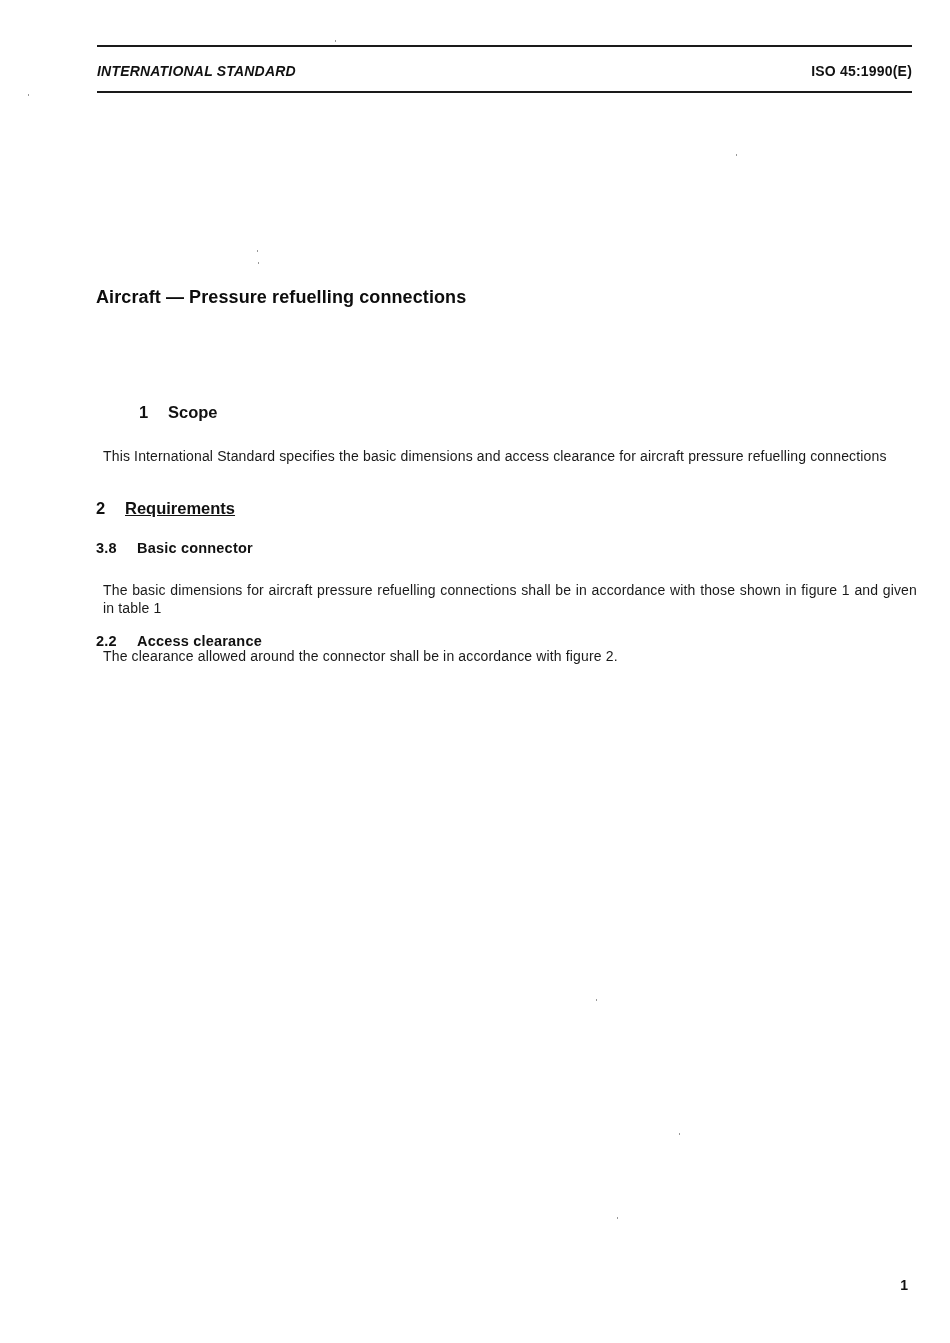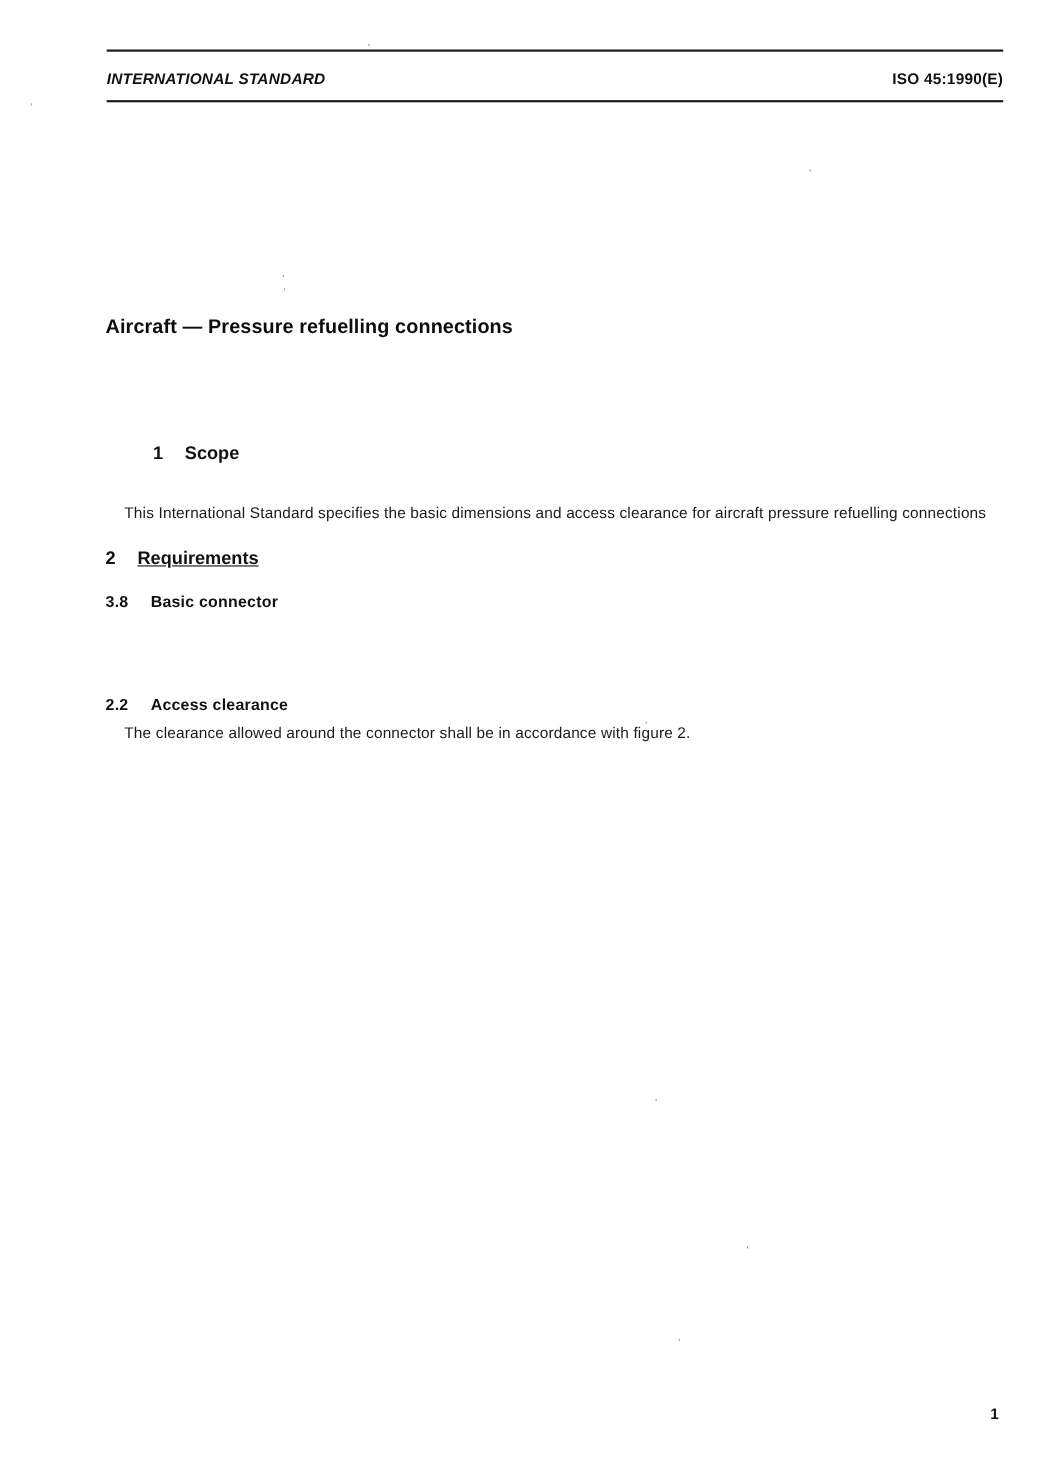--- a/index.html
+++ b/index.html
@@ -77,21 +77,21 @@
       color: #111;
       letter-spacing: 0.2px;
       white-space: nowrap;
     }
     .heading-2 .num { display: inline-block; width: 41px; }
 
     .para {
       position: absolute;
       left: 96px;
       width: 814px;
-      margin: 17px;
+      margin: 7px;
       font-size: 14px;
       line-height: 18px;
       color: #1a1a1a;
       text-align: justify;
       text-align-last: left;
       letter-spacing: 0.15px;
     }
 
     .page-number {
       position: absolute;
@@ -126,20 +126,21 @@
   </h2>
   <p class="para" style="top:440px;">This International Standard specifies the basic dimensions and access clearance for aircraft pressure refuelling connections</p>
 
   <h2 class="heading-1" style="top:498px;text-decoration:underline;">
     <span class="num">2</span><span>Requirements</span>
   </h2>
 
   <h3 class="heading-2" style="top:539px;">
     <span class="num">3.8</span><span>Basic connector</span>
   </h3>
+  <p class="para" style="top:574px;">The basic dimensions for aircraft pressure refuelling connections shall be in accordance with those shown in figure 1 and given in table 1</p>
 
   <h3 class="heading-2" style="top:632px;">
     <span class="num">2.2</span><span>Access clearance</span>
   </h3>
   <p class="para" style="top:640px;">The clearance allowed around the connector shall be in accordance with figure 2.</p>
 
   <div class="page-number">1</div>
 
   <div class="speck" style="left:335px;top:40px;"></div>
   <div class="speck" style="left:28px;top:94px;"></div>

